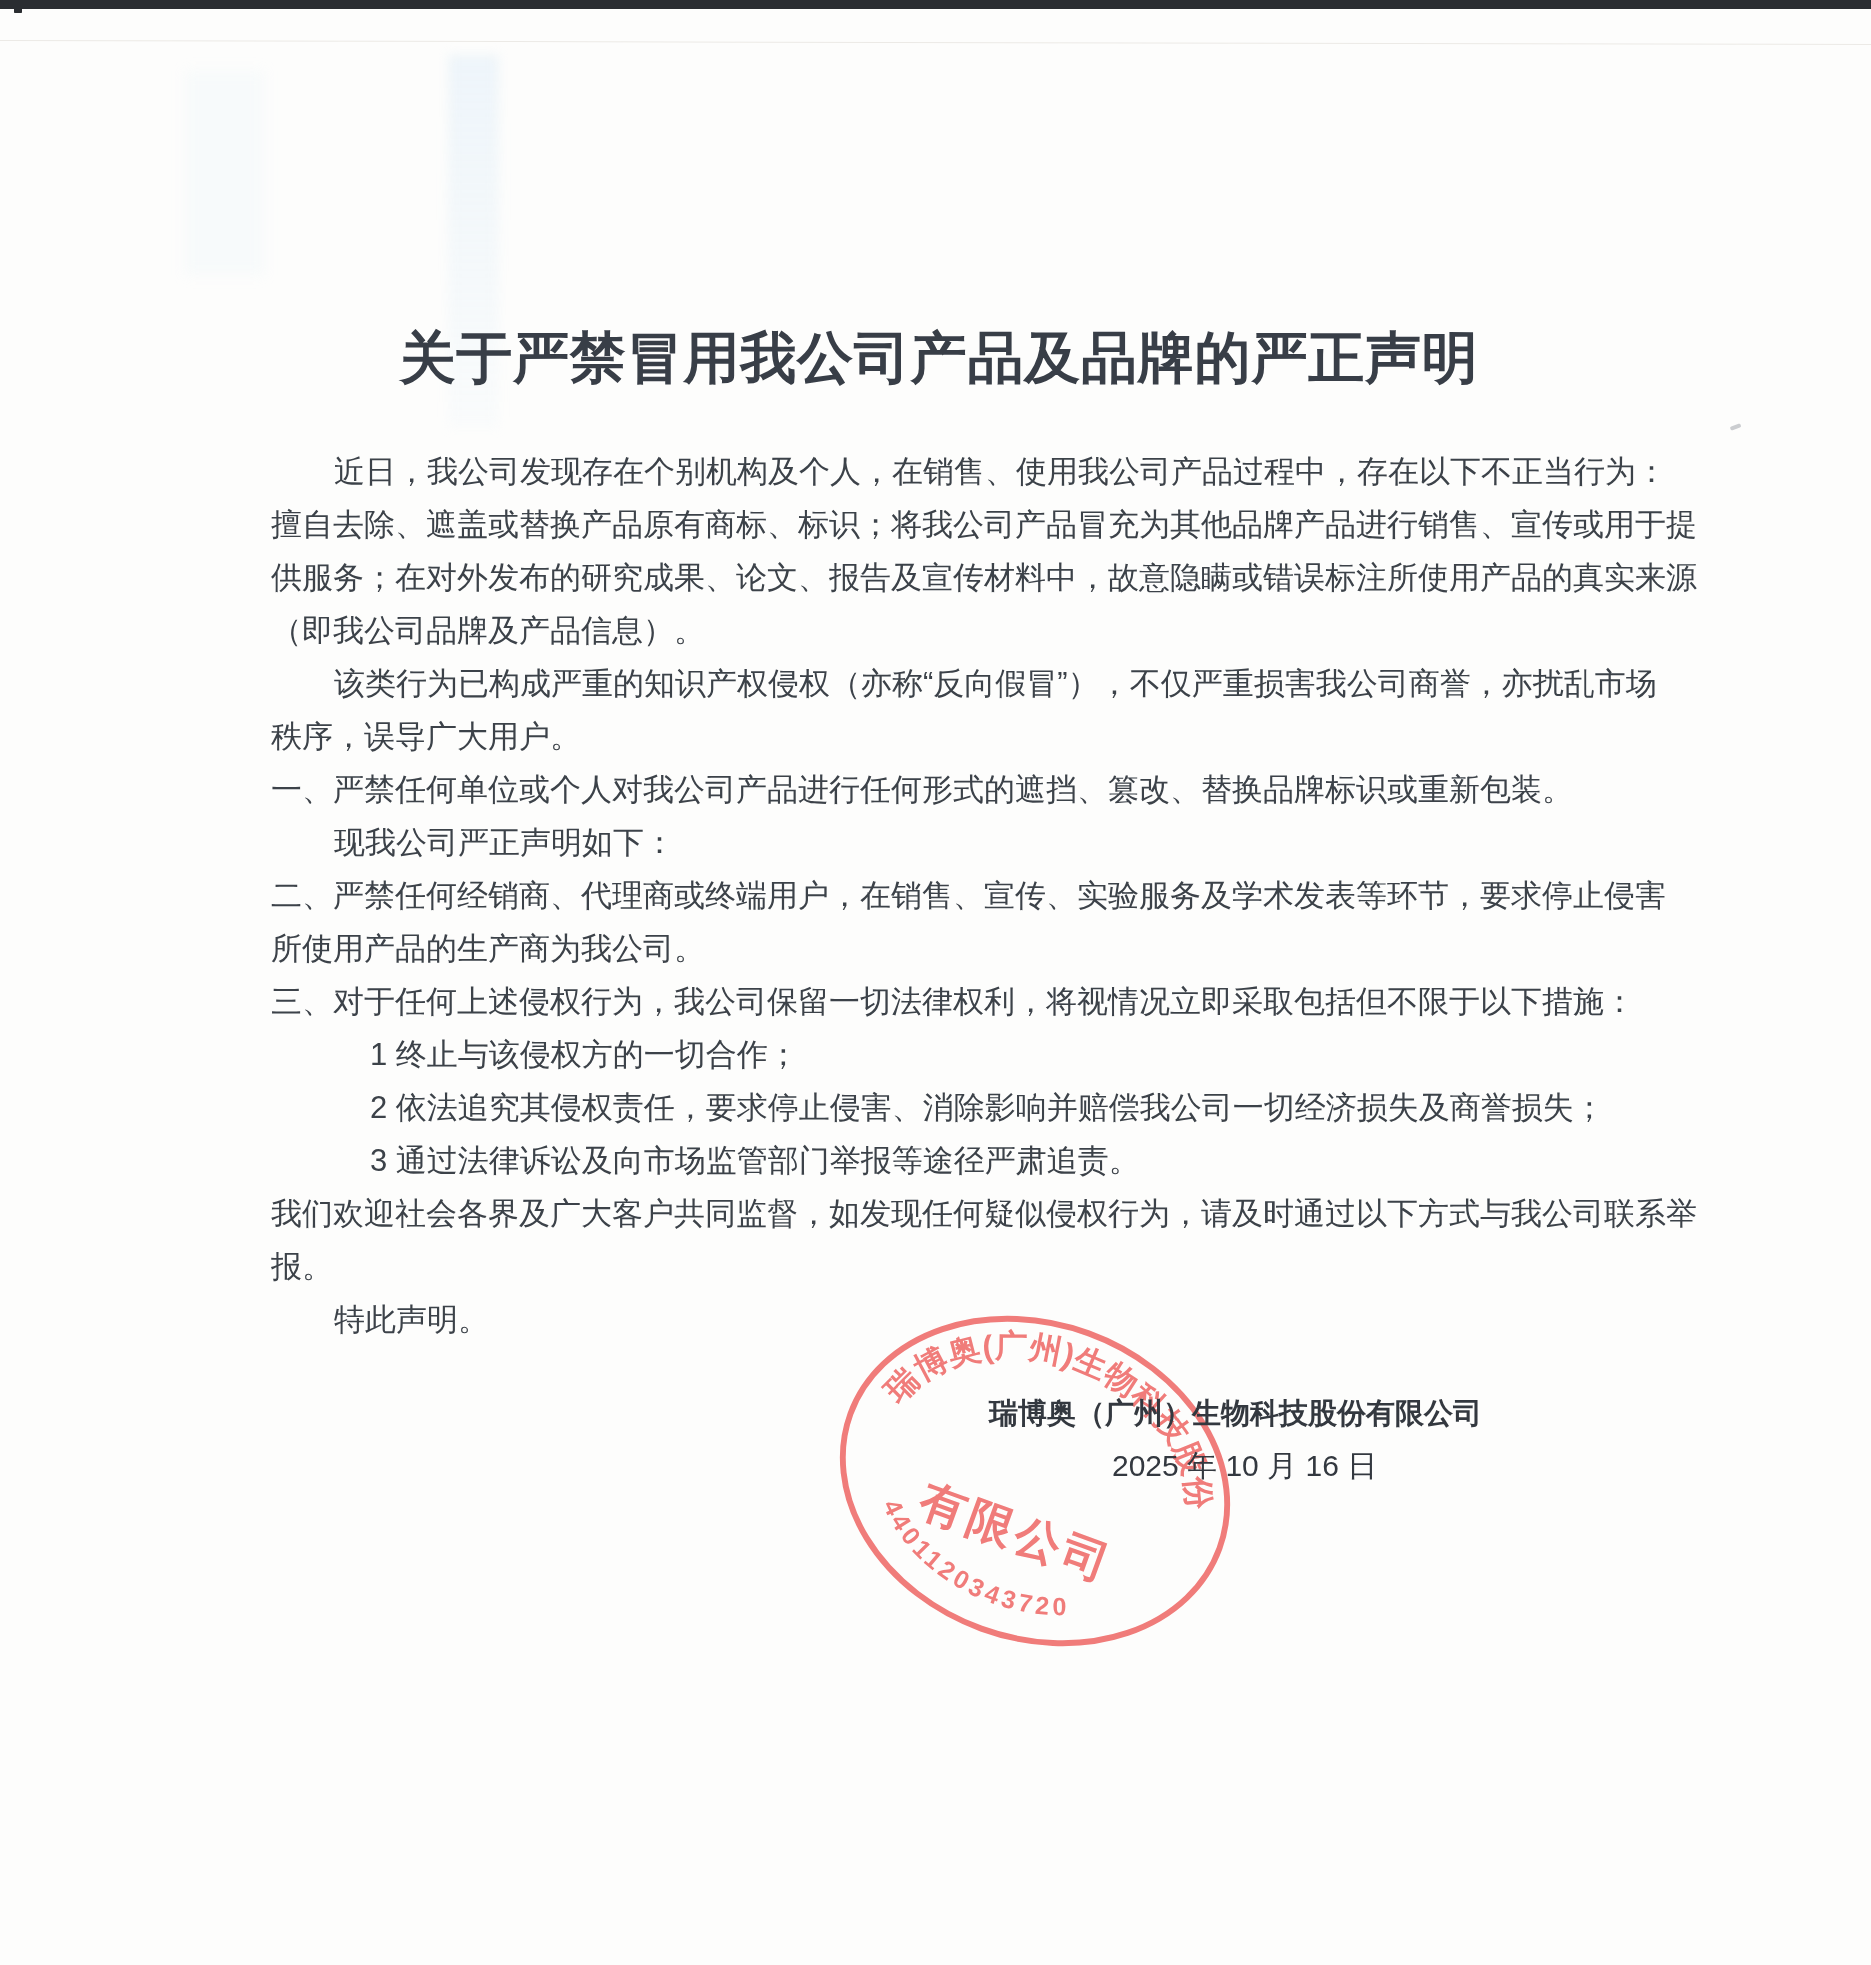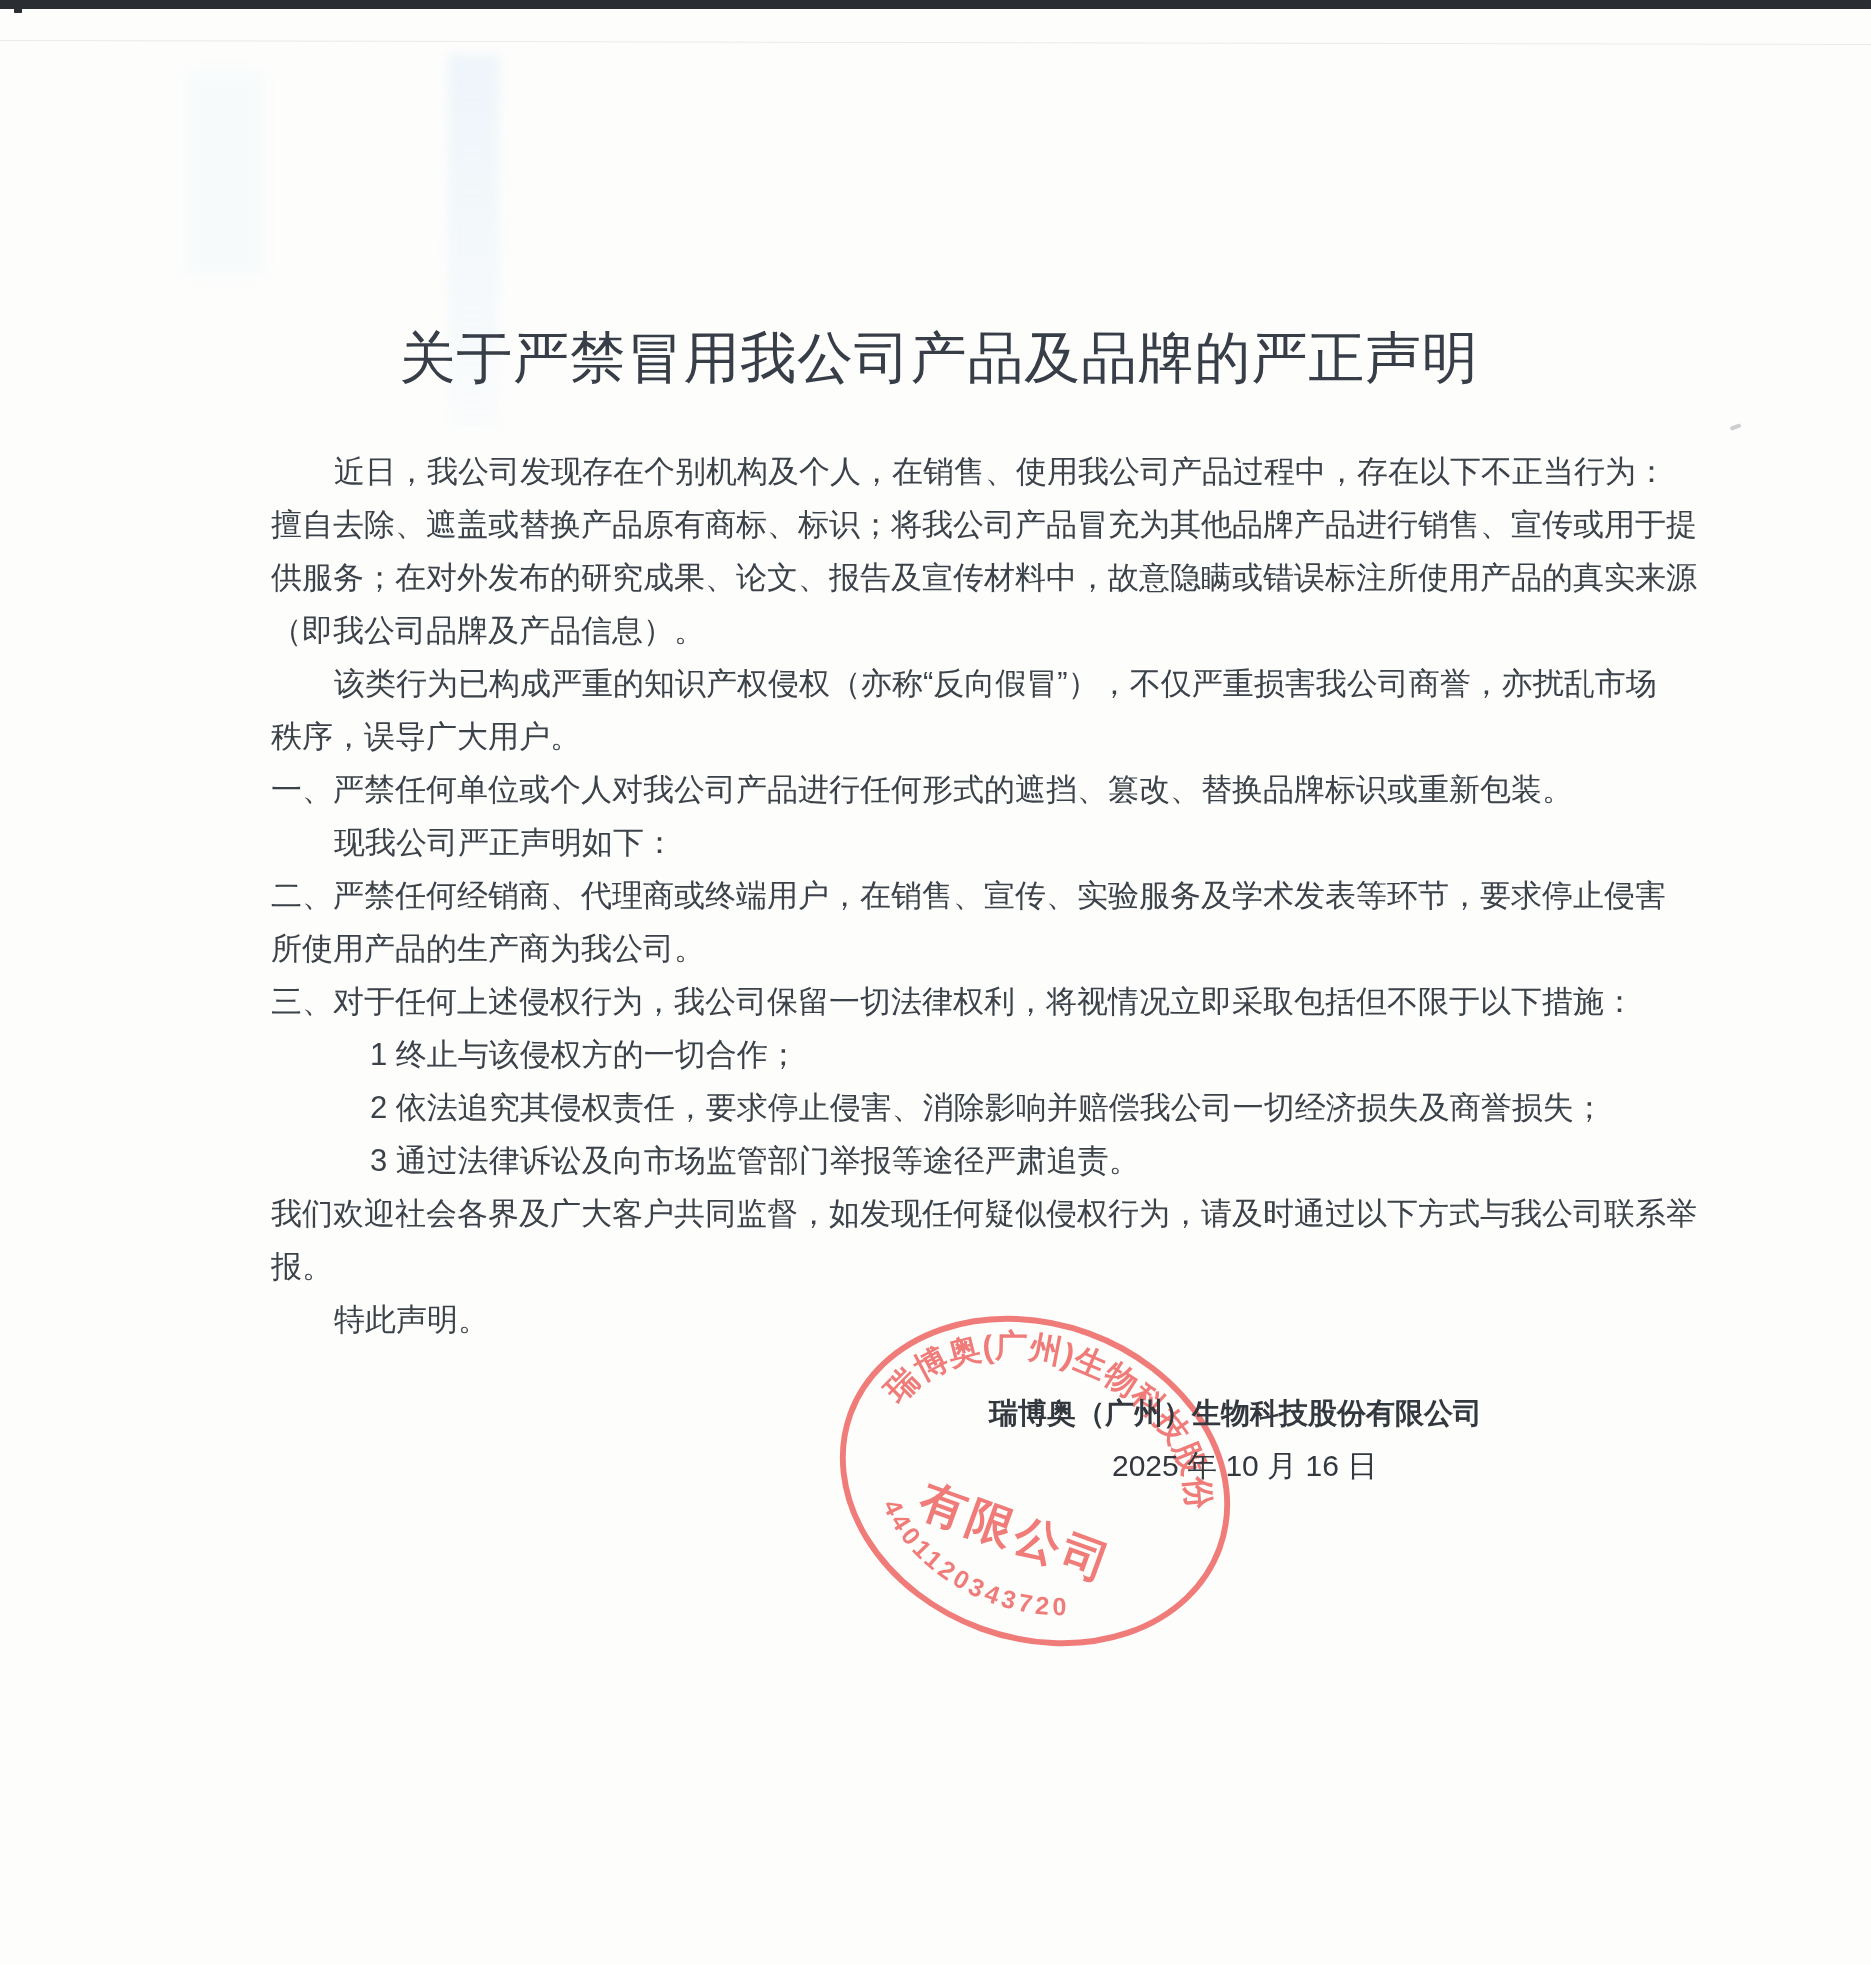--- a/index.html
+++ b/index.html
@@ -14,21 +14,21 @@
   .scan-nub{position:absolute;left:14px;top:7.9px;width:7.9px;height:4.7px;background:#2a2d31;border-radius:0.8px;}
   .crease{position:absolute;left:0;top:42px;width:1872px;height:1.2px;background:#eceae6;transform:rotate(0.12deg);}
   .streak{position:absolute;left:448px;top:55px;width:51px;height:373px;
     background:linear-gradient(to bottom, rgba(205,228,246,0.30), rgba(220,238,252,0.10));
     filter:blur(5.5px);}
   .streak2{position:absolute;left:185px;top:71px;width:79px;height:204px;
     background:rgba(214,234,250,0.14);filter:blur(7px);}
   .title{
     position:absolute;left:271px;top:321px;width:1336px;
     margin:0;text-align:center;
-    font-size:56px;font-weight:400;letter-spacing:0.8px;
+    font-size:56px;font-weight:700;letter-spacing:0.8px;
     color:#383e47;white-space:nowrap;
   }
   .body-lines{
     position:absolute;left:271px;top:445px;width:1360px;
     font-size:31px;color:#3c4249;
   }
   .line{height:53px;line-height:53px;white-space:nowrap;}
   .line.indent{padding-left:63px;}
   .line.sub{padding-left:99px;}
   .stamp{position:absolute;left:799px;top:1265px;}

